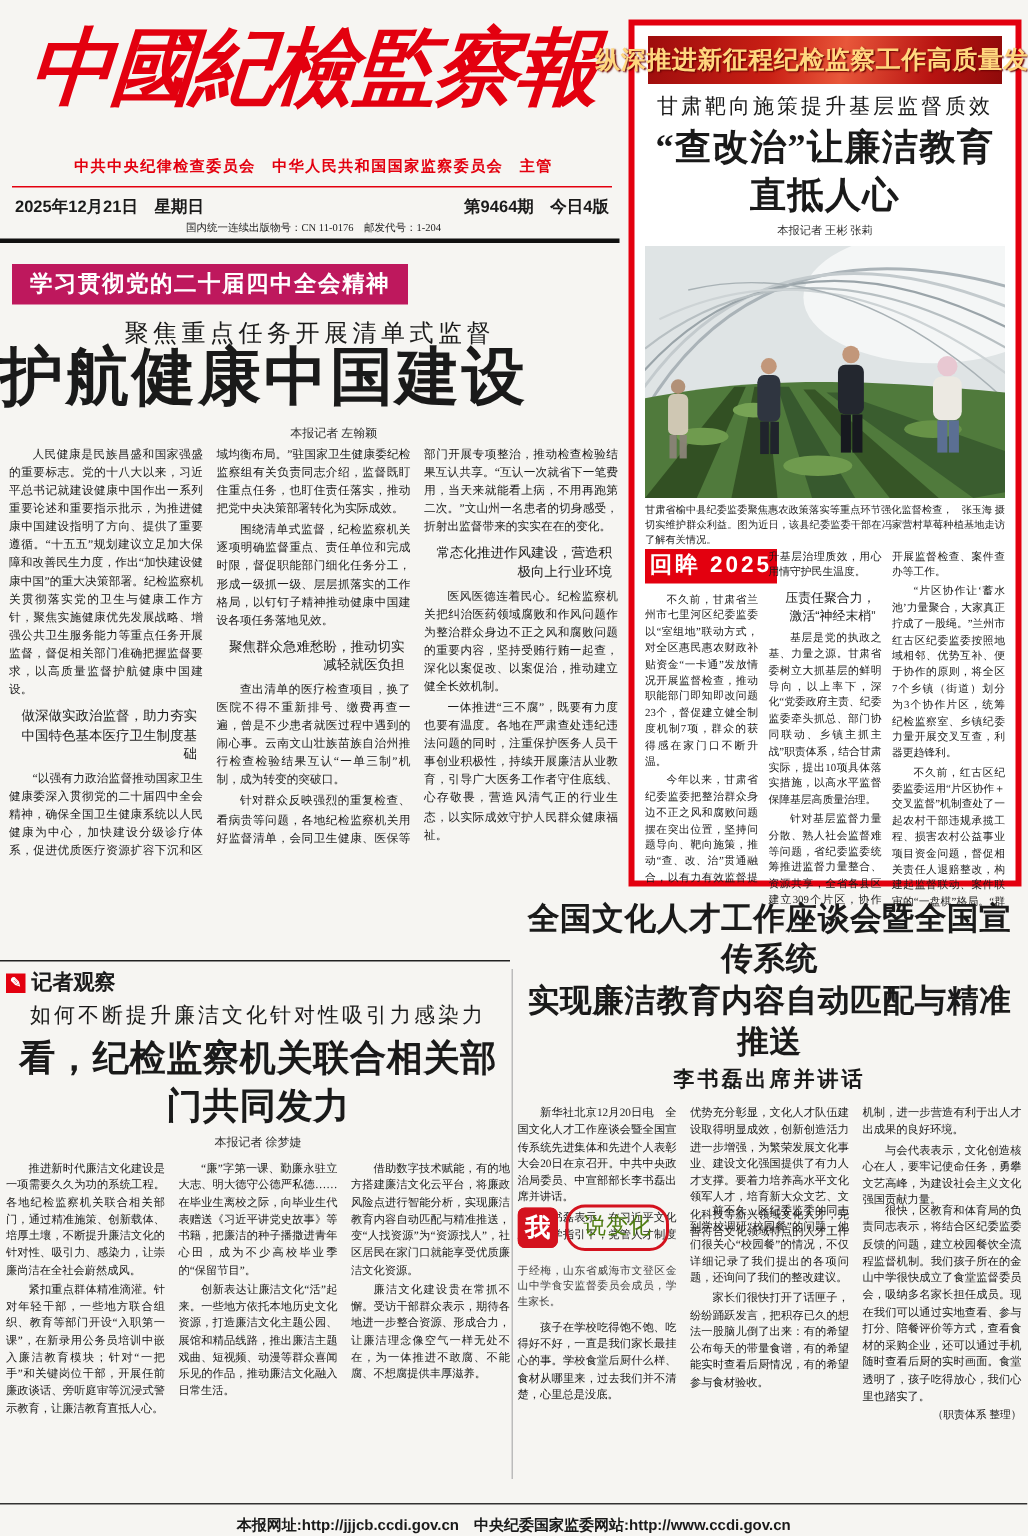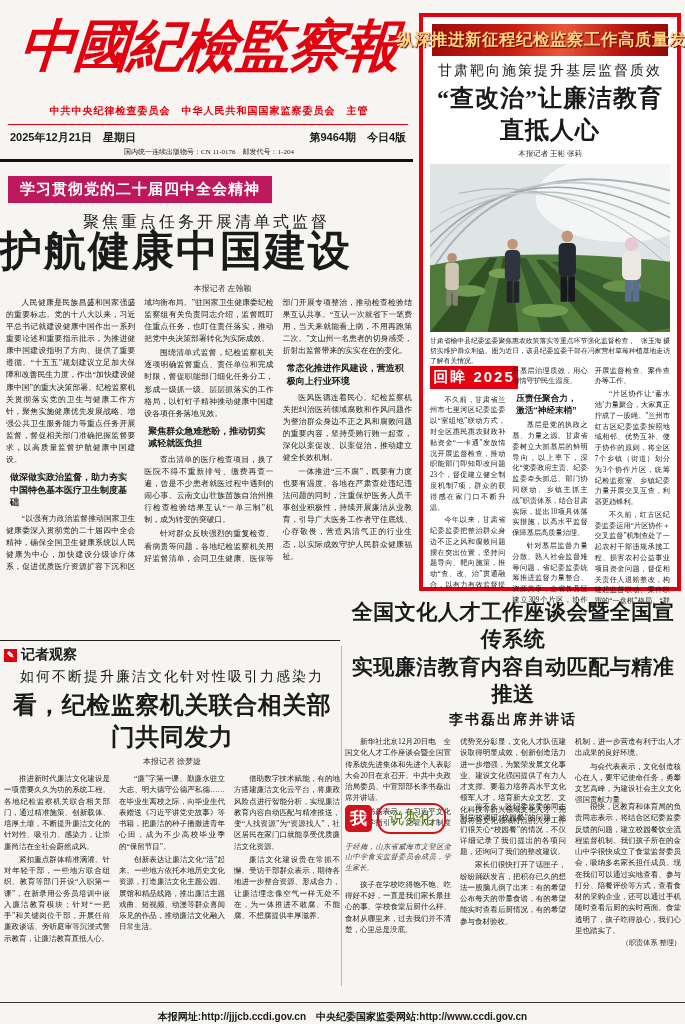--- a/index.html
+++ b/index.html
@@ -27,21 +27,21 @@
     font-family:"Liberation Sans",sans-serif; font-size:15px; padding:4px 12px; letter-spacing:1px; display:inline-block;}
   .lead-kicker{ left:0; top:212px; width:413px; text-align:center; font-size:16px; letter-spacing:3px; }
   .lead-headline{ left:0; top:227px; width:413px; text-align:left; font-size:42px; font-weight:900;
     font-family:"Liberation Sans",sans-serif; letter-spacing:2px; line-height:1.15; }
   .lead-byline{ left:16px; top:283px; width:413px; text-align:center; font-size:8px; color:#333; }
   .lead-body{ left:6px; top:297px; width:406px; height:340px; }
 
   .cols3{ column-count:3; column-gap:9px; text-align:justify; overflow:hidden; height:100%; }
   .p{ text-indent:2em; margin-bottom:2px; }
   .body-sm{ font-size:7.8px; line-height:1.55; }
-  .subhead{ font-weight:700; text-align:left; font-size:9px; line-height:1.4;
+  .subhead{ font-weight:400; text-align:right; font-size:9px; line-height:1.4;
     margin:5px 4px 4px; font-family:"Liberation Sans",sans-serif; break-inside:avoid; }
 
   
   .right-box{ left:419px; top:13px; width:262px; height:578px; border:4px solid #e3000f;
     background:#fff; padding:6px 7px; }
   .banner{ margin:1px 2px 6px; height:32px; display:flex; align-items:center; justify-content:center;
     background:linear-gradient(100deg,#9e0d0d 0%,#c91f14 35%,#e8573a 55%,#b81311 80%,#8f0a0a 100%);
     color:#ffd77e; font-weight:900; font-size:16.5px; font-family:"Liberation Sans",sans-serif;
     letter-spacing:0.5px; text-shadow:1px 1px 1px #6b0404; white-space:nowrap;}
   .feature-kicker{ text-align:center; font-size:14px; letter-spacing:2px; margin-bottom:2px; }
@@ -81,21 +81,21 @@
   
   .canteen{ left:345px; top:793px; width:336px; }
   .canteen-headline{ text-align:center; font-size:23px; font-weight:900; letter-spacing:1px; }
   .canteen-body{ margin-top:8px; height:158px; }
   .logo-row{ display:flex; align-items:center; gap:5px; margin:2px 0 8px; break-inside:avoid; }
   .logo-wo{ width:27px; height:27px; background:#d4121e; color:#fff; border-radius:5px;
     font-size:17px; font-weight:900; display:flex; align-items:center; justify-content:center;
     font-family:"Liberation Sans",sans-serif; box-shadow:0 0 0 1.5px #d4121e inset; }
   .logo-bubble{ border:2px solid #d4121e; border-radius:13px; color:#4d7c0f; font-weight:400;
     font-size:15px; padding:2px 10px; font-family:"Liberation Sans",sans-serif; white-space:nowrap; }
-  .canteen-intro{ font-style:italic; color:#444; font-size:7.2px; line-height:1.5; margin-bottom:5px; }
+  .canteen-intro{ color:#444; font-size:7.2px; line-height:1.5; margin-bottom:5px; }
   .sign-off{ text-align:right; font-size:7.2px; }
 
   
   .footer{ left:0; top:1002px; width:685px; border-top:1px solid #333; padding-top:7px;
     text-align:center; font-weight:700; font-size:10px; font-family:"Liberation Sans",sans-serif; }
 </style>
 </head>
 <body>
 
 <div class="abs masthead-title">中國紀檢監察報</div>

